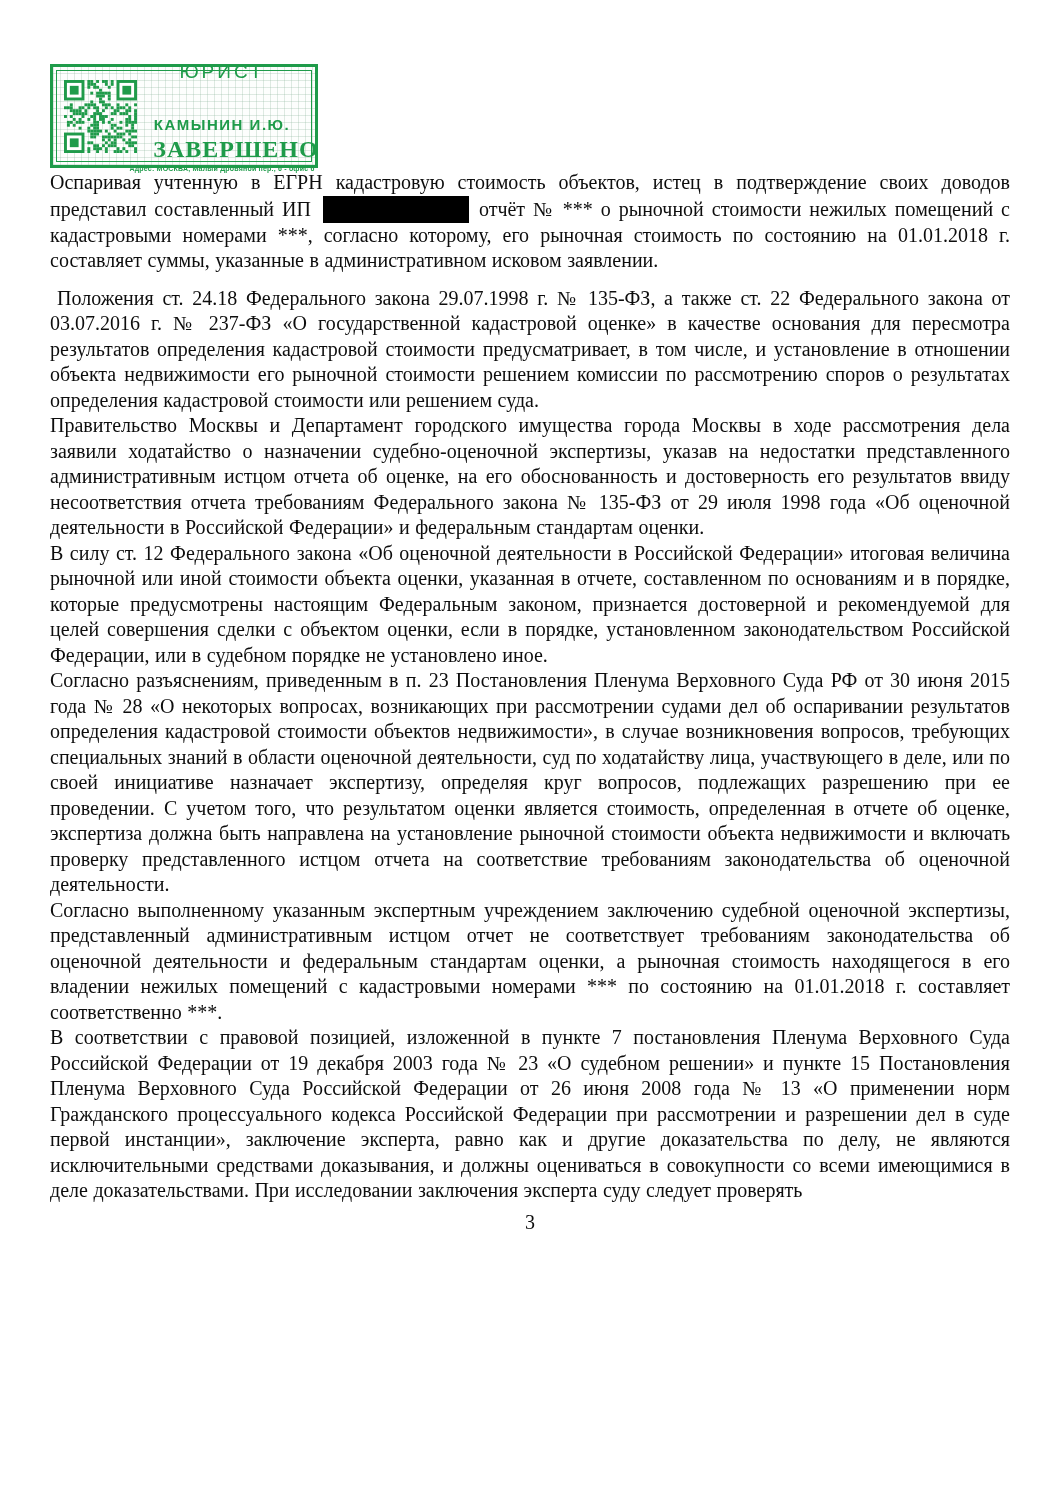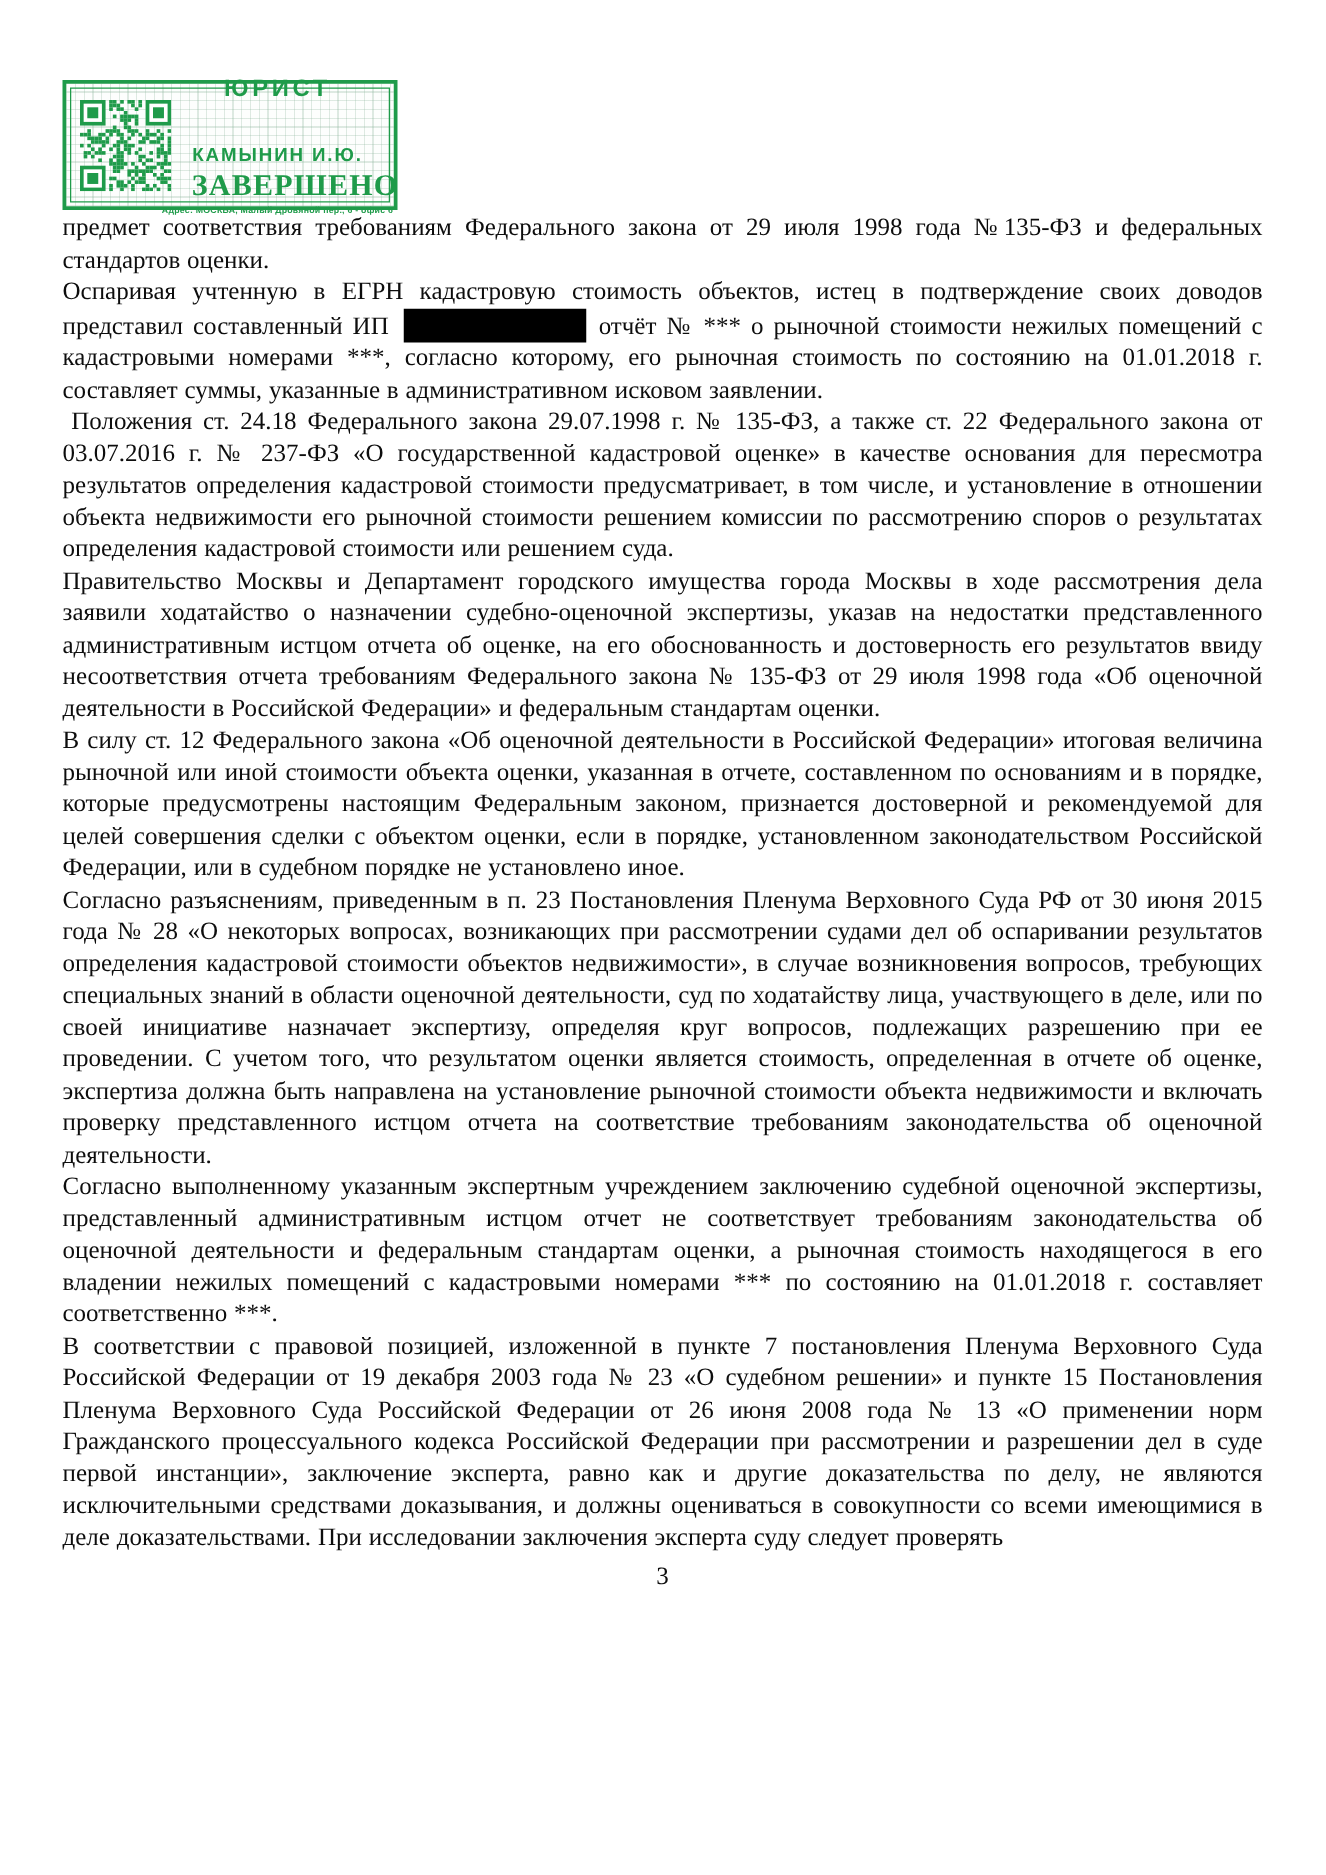--- a/index.html
+++ b/index.html
@@ -46,21 +46,21 @@
     display: flex;
     flex-direction: column;
     align-items: center;
     justify-content: flex-start;
     padding-top: 2px;
     color: #1f9b4a;
     min-width: 0;
   }
   .stamp-title {
     font-family: "Liberation Sans", sans-serif;
-    font-weight: 700;
+    font-weight: 400;
     font-size: 19px;
     letter-spacing: 3px;
     line-height: 22px;
   }
   .stamp-name {
     font-family: "Liberation Sans", sans-serif;
     font-weight: 600;
     font-size: 15px;
     letter-spacing: 1.5px;
     line-height: 20px;
@@ -91,21 +91,21 @@
     left: 50px;
     width: 960px;
   }
   .content p {
     margin: 0;
     font-size: 20px;
     line-height: 25.5px;
     text-align: justify;
     word-spacing: 0.5px;
   }
-  .content p.indent { text-indent: 7px; }
+  .content p.indent { text-indent: 7px; margin-top: 12px; }
   .redaction {
     display: inline-block;
     width: 146px;
     height: 27px;
     background: #000;
     vertical-align: -7px;
     margin: 0 10px 0 12px;
   }
   .page-number {
     margin-top: 5px;
@@ -338,21 +338,20 @@
       <div class="stamp-text">
         <div class="stamp-title">ЮРИСТ</div>
         <div class="stamp-name">КАМЫНИН И.Ю.</div>
         <div class="stamp-status">ЗАВЕРШЕНО</div>
         <div class="stamp-address">Адрес: МОСКВА, Малый Дровяной пер., 6 - офис 6</div>
       </div>
     </div>
   </div>
 
   <div class="content">
-    <p>предмет соответствия требованиям Федерального закона от 29 июля 1998 года №135-ФЗ и федеральных стандартов оценки.</p>
     <p><span>Оспаривая учтенную в ЕГРН кадастровую стоимость объектов, истец в подтверждение своих доводов представил составленный ИП</span><span class="redaction"></span><span>отчёт № *** о рыночной стоимости нежилых помещений с кадастровыми номерами ***, согласно которому, его рыночная стоимость по состоянию на 01.01.2018 г. составляет суммы, указанные в административном исковом заявлении.</span></p>
     <p class="indent">Положения ст. 24.18 Федерального закона 29.07.1998 г. № 135-ФЗ, а также ст. 22 Федерального закона от 03.07.2016 г. № 237-ФЗ «О государственной кадастровой оценке» в качестве основания для пересмотра результатов определения кадастровой стоимости предусматривает, в том числе, и установление в отношении объекта недвижимости его рыночной стоимости решением комиссии по рассмотрению споров о результатах определения кадастровой стоимости или решением суда.</p>
     <p>Правительство Москвы и Департамент городского имущества города Москвы в ходе рассмотрения дела заявили ходатайство о назначении судебно-оценочной экспертизы, указав на недостатки представленного административным истцом отчета об оценке, на его обоснованность и достоверность его результатов ввиду несоответствия отчета требованиям Федерального закона № 135-ФЗ от 29 июля 1998 года «Об оценочной деятельности в Российской Федерации» и федеральным стандартам оценки.</p>
     <p>В силу ст. 12 Федерального закона «Об оценочной деятельности в Российской Федерации» итоговая величина рыночной или иной стоимости объекта оценки, указанная в отчете, составленном по основаниям и в порядке, которые предусмотрены настоящим Федеральным законом, признается достоверной и рекомендуемой для целей совершения сделки с объектом оценки, если в порядке, установленном законодательством Российской Федерации, или в судебном порядке не установлено иное.</p>
     <p>Согласно разъяснениям, приведенным в п. 23 Постановления Пленума Верховного Суда РФ от 30 июня 2015 года № 28 «О некоторых вопросах, возникающих при рассмотрении судами дел об оспаривании результатов определения кадастровой стоимости объектов недвижимости», в случае возникновения вопросов, требующих специальных знаний в области оценочной деятельности, суд по ходатайству лица, участвующего в деле, или по своей инициативе назначает экспертизу, определяя круг вопросов, подлежащих разрешению при ее проведении. С учетом того, что результатом оценки является стоимость, определенная в отчете об оценке, экспертиза должна быть направлена на установление рыночной стоимости объекта недвижимости и включать проверку представленного истцом отчета на соответствие требованиям законодательства об оценочной деятельности.</p>
     <p>Согласно выполненному указанным экспертным учреждением заключению судебной оценочной экспертизы, представленный административным истцом отчет не соответствует требованиям законодательства об оценочной деятельности и федеральным стандартам оценки, а рыночная стоимость находящегося в его владении нежилых помещений с кадастровыми номерами *** по состоянию на 01.01.2018 г. составляет соответственно ***.</p>
     <p>В соответствии с правовой позицией, изложенной в пункте 7 постановления Пленума Верховного Суда Российской Федерации от 19 декабря 2003 года № 23 «О судебном решении» и пункте 15 Постановления Пленума Верховного Суда Российской Федерации от 26 июня 2008 года № 13 «О применении норм Гражданского процессуального кодекса Российской Федерации при рассмотрении и разрешении дел в суде первой инстанции», заключение эксперта, равно как и другие доказательства по делу, не являются исключительными средствами доказывания, и должны оцениваться в совокупности со всеми имеющимися в деле доказательствами. При исследовании заключения эксперта суду следует проверять</p>
     <div class="page-number">3</div>
   </div>
 

